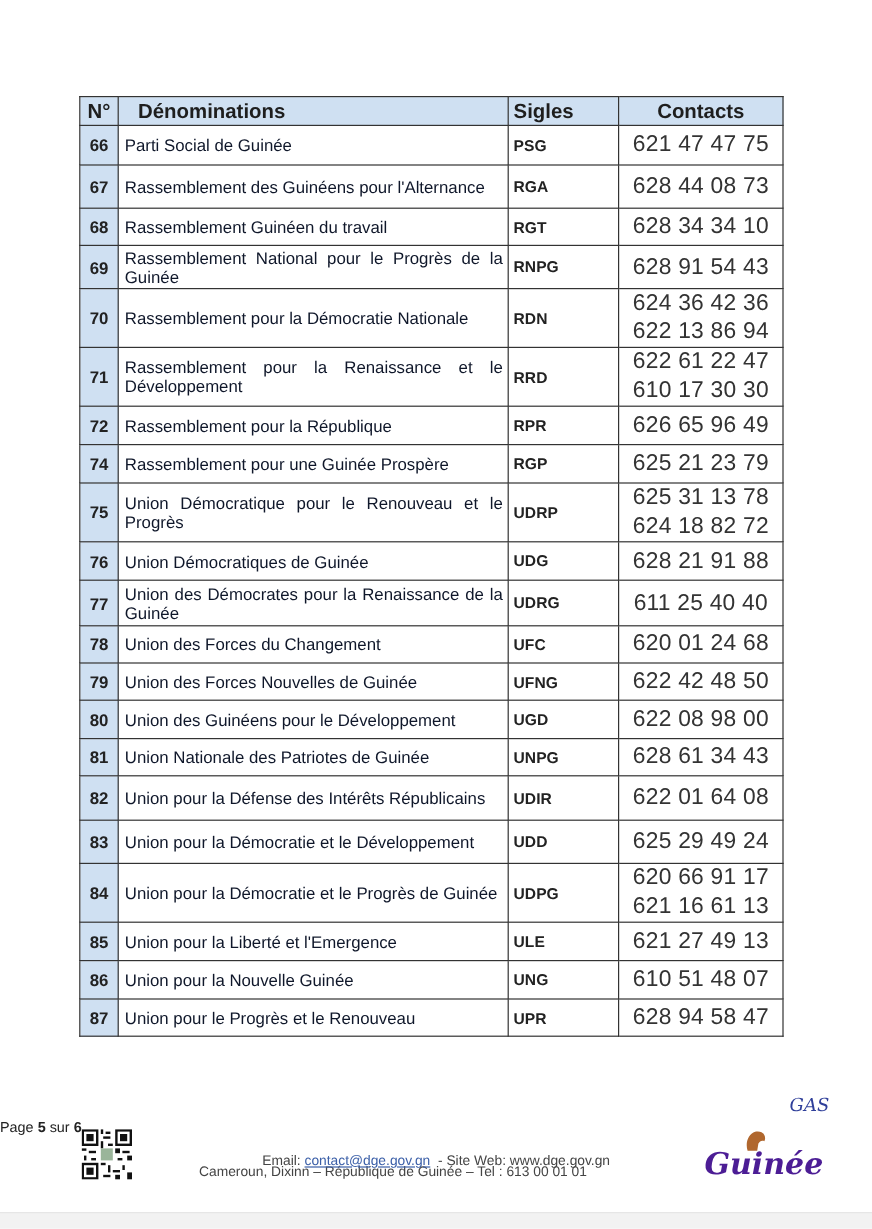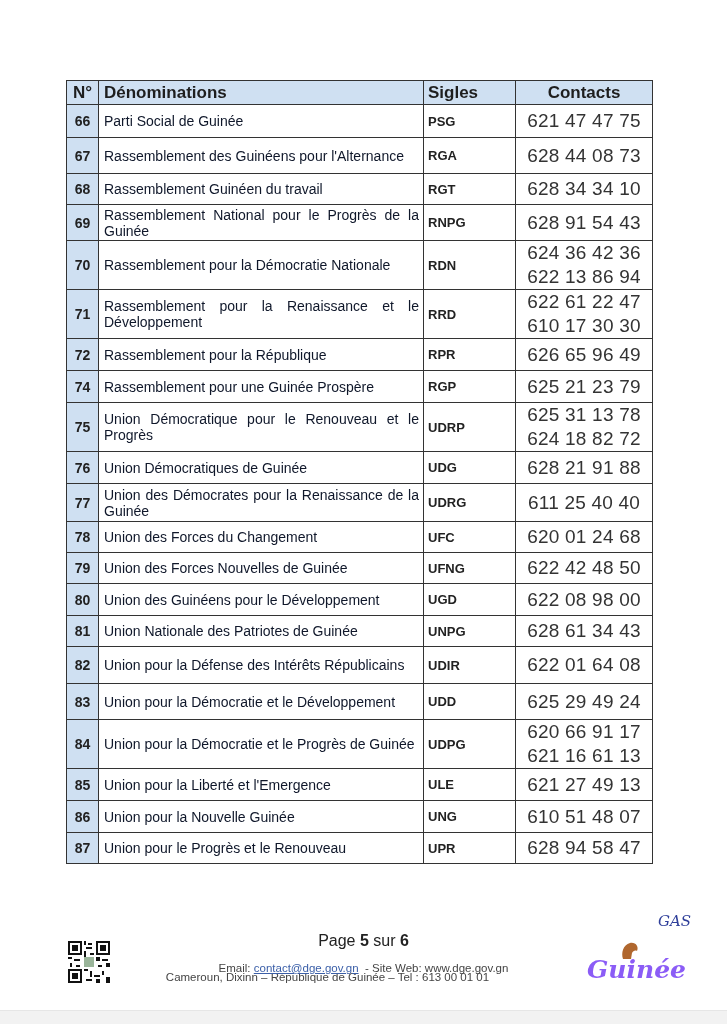--- a/index.html
+++ b/index.html
@@ -5,37 +5,37 @@
   html, body { margin: 0; padding: 0; }
   body {
     width: 727px; height: 1024px; background: #ffffff; position: relative; overflow: hidden;
     font-family: "Liberation Sans", sans-serif; color: #222;
   }
   .table-wrap { position: absolute; left: 66px; top: 80px; width: 586px; }
   table { border-collapse: collapse; width: 586px; table-layout: fixed; }
   th, td { border: 1.5px solid #333; padding: 0; }
   th { background: #cfe0f2; height: 23px; font-size: 17px; font-weight: bold; color: #1e1e1e; }
   th.no { text-align: center; }
-  th.name { text-align: left; padding-left: 5px; }
+  th.name { text-align: left; padding-left: 16px; }
   th.sig { text-align: left; padding-left: 4px; }
   th.con { text-align: center; }
   td.no { background: #cfe0f2; text-align: center; font-weight: bold; font-size: 14px; color: #222; }
   td.name { font-size: 14px; padding: 0 4px 0 5px; text-align: justify; text-align-last: left; line-height: 16px; color: #0f172a; }
   td.sig { font-size: 13px; font-weight: bold; padding-left: 4px; color: #222; }
   td.con { font-size: 19px; text-align: center; line-height: 24px; color: #333; letter-spacing: 0.2px; }
   .footer { position: absolute; left: 0; top: 925px; width: 727px; }
-  .page-num { position: absolute; top: 7px; left: 0; width: 727px; text-align: center; font-size: 16px; color: #222; }
+  .page-num { position: absolute; top: 7px; left: 0; width: 727px; font-size: 12px; color: #222; }
   .page-num b { font-weight: bold; }
   .addr { position: absolute; top: 22px; left: 0; width: 655px; text-align: center; font-size: 11.5px; color: #444; margin-top: 24px; }
   .web { position: absolute; top: 37px; left: 0; width: 727px; text-align: center; font-size: 11.5px; color: #444; }
   .web a { color: #3b5fa8; text-decoration: underline; }
   .qr { position: absolute; left: 68px; top: 16px; width: 42px; height: 42px; }
   .sig-mark { position: absolute; left: 622px; top: -13px; font-family: "DejaVu Serif", serif; font-style: italic; color: #2f3f9a; font-size: 15px; margin-left: 36px; }
   .logo { position: absolute; left: 583px; top: 18px; width: 100px; height: 45px; }
-  .logo-text { position: absolute; left: 4px; top: 12px; font-family: "DejaVu Serif", serif; font-style: italic; font-weight: bold; font-size: 25px; color: #8b5cf6; }
+  .logo-text { position: absolute; left: 4px; top: 12px; font-family: "DejaVu Serif", serif; font-style: italic; font-weight: bold; font-size: 25px; color: #4c1d95; }
   .bottom-bar { position: absolute; left: 0; top: 1010px; width: 727px; height: 14px; background: #f2f2f2; border-top: 1px solid #e6e6e6; }
 </style>
 </head>
 <body>
 
 <div class="table-wrap">
   <table>
     <colgroup>
       <col style="width:32px">
       <col style="width:325px">

